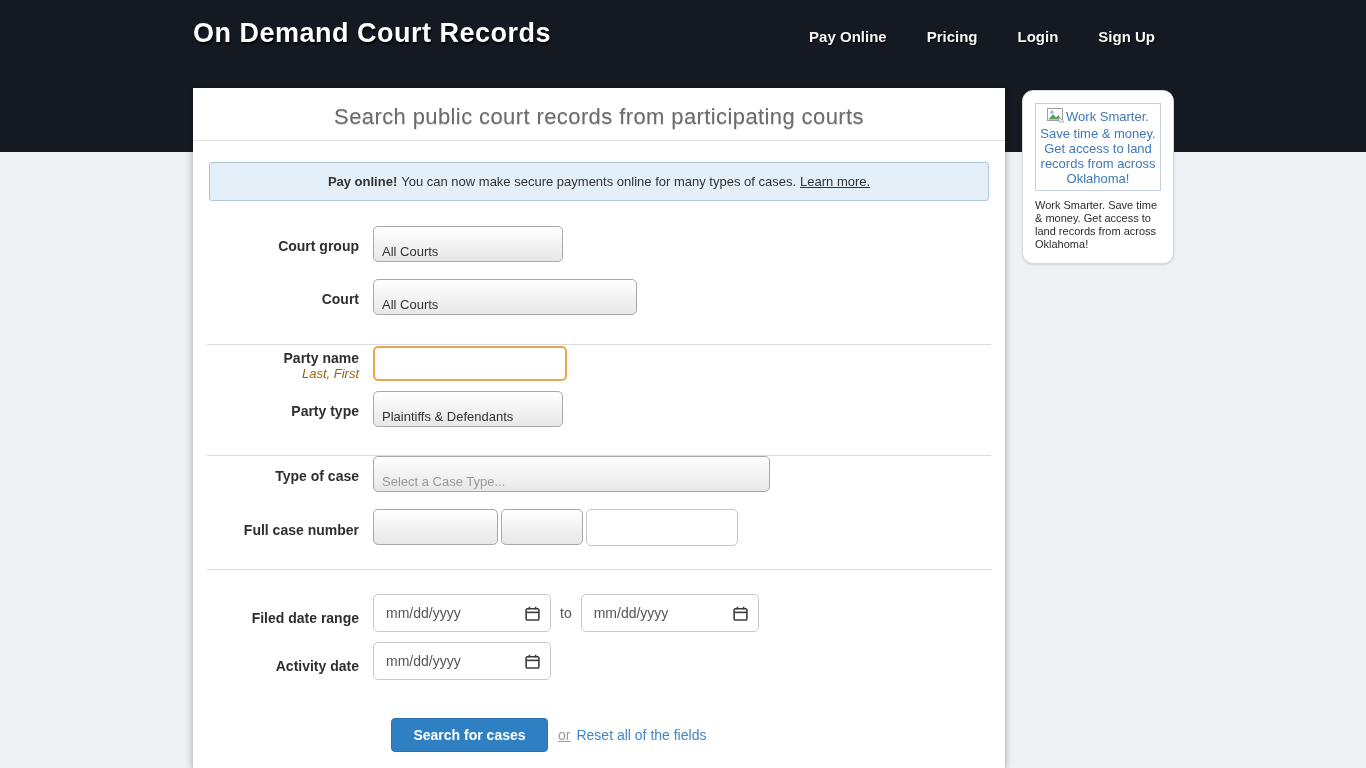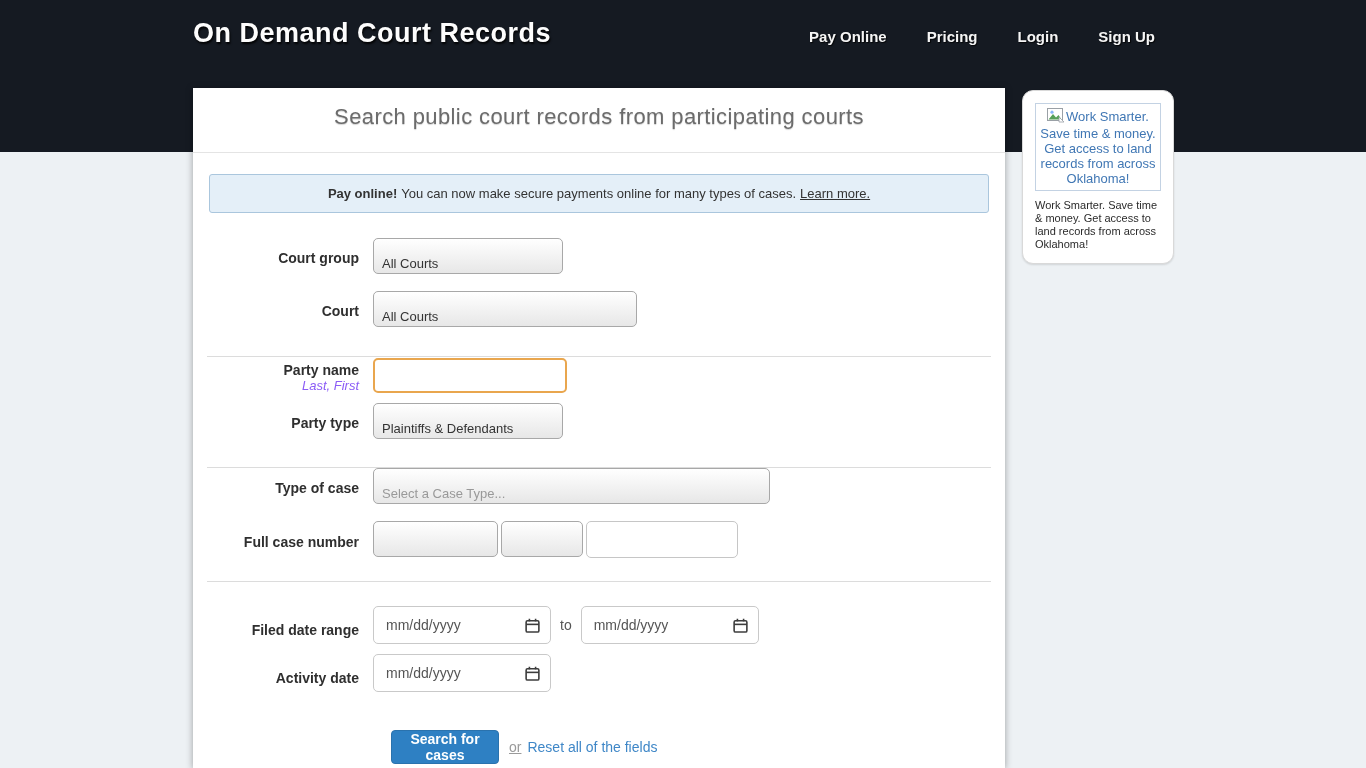--- a/index.html
+++ b/index.html
@@ -37,21 +37,21 @@
   }
 
   
   .main-card {
     position: absolute; left: 193px; top: 88px;
     width: 812px; min-height: 680px;
     background: #ffffff;
     box-shadow: 0 1px 7px rgba(0,0,0,0.35);
   }
   .card-title {
-    height: 65px; line-height: 57px;
+    height: 53px; line-height: 57px;
     text-align: center;
     font-size: 22px; color: #6b6b6b;
     letter-spacing: 0.4px;
     text-shadow: 0 1px 1px rgba(0,0,0,0.18);
     border-bottom: 1px solid #e4e4e4;
     white-space: nowrap;
   }
 
   .banner {
     margin: 21px 16px 0 16px;
@@ -103,21 +103,21 @@
     width: 194px; height: 35px;
     border: 2px solid #e9a64e;
     border-radius: 5px;
     font-size: 14px; color: #333;
     padding: 0 8px;
     outline: none;
     font-family: "Liberation Sans", sans-serif;
   }
   .label-hint {
     font-size: 13px; font-weight: 400; font-style: italic;
-    color: #8b5cf6;
+    color: #a16207;
   }
 
   .case-input {
     width: 152px; height: 37px;
     border: 1px solid #c6c6c6;
     border-radius: 5px;
     font-size: 14px; color: #333;
     padding: 0 8px; outline: none;
     font-family: "Liberation Sans", sans-serif;
   }
@@ -130,21 +130,21 @@
     display: flex; align-items: center; justify-content: space-between;
     padding: 0 10px 0 12px;
     font-size: 14px; color: #555;
     cursor: text;
   }
   .date-input .cal { flex: none; cursor: pointer; display: flex; }
   .to-sep { line-height: 38px; color: #555; font-size: 14px; margin: 0 9px; }
 
   .btn-row { margin-left: 198px; display: flex; align-items: center; }
   .search-btn {
-    width: 108px; height: 34px;
+    width: 157px; height: 34px;
     background: #2e80c3;
     border: 1px solid #2a72ad;
     border-radius: 4px;
     color: #fff; font-size: 14px; font-weight: 700;
     cursor: pointer;
     font-family: "Liberation Sans", sans-serif;
   }
   .or-text { color: #9a9a9a; font-size: 14px; margin: 0 6px 0 10px; text-decoration: underline; }
   .reset-link { color: #3f87c7; font-size: 14px; text-decoration: none; cursor: pointer; }
 

